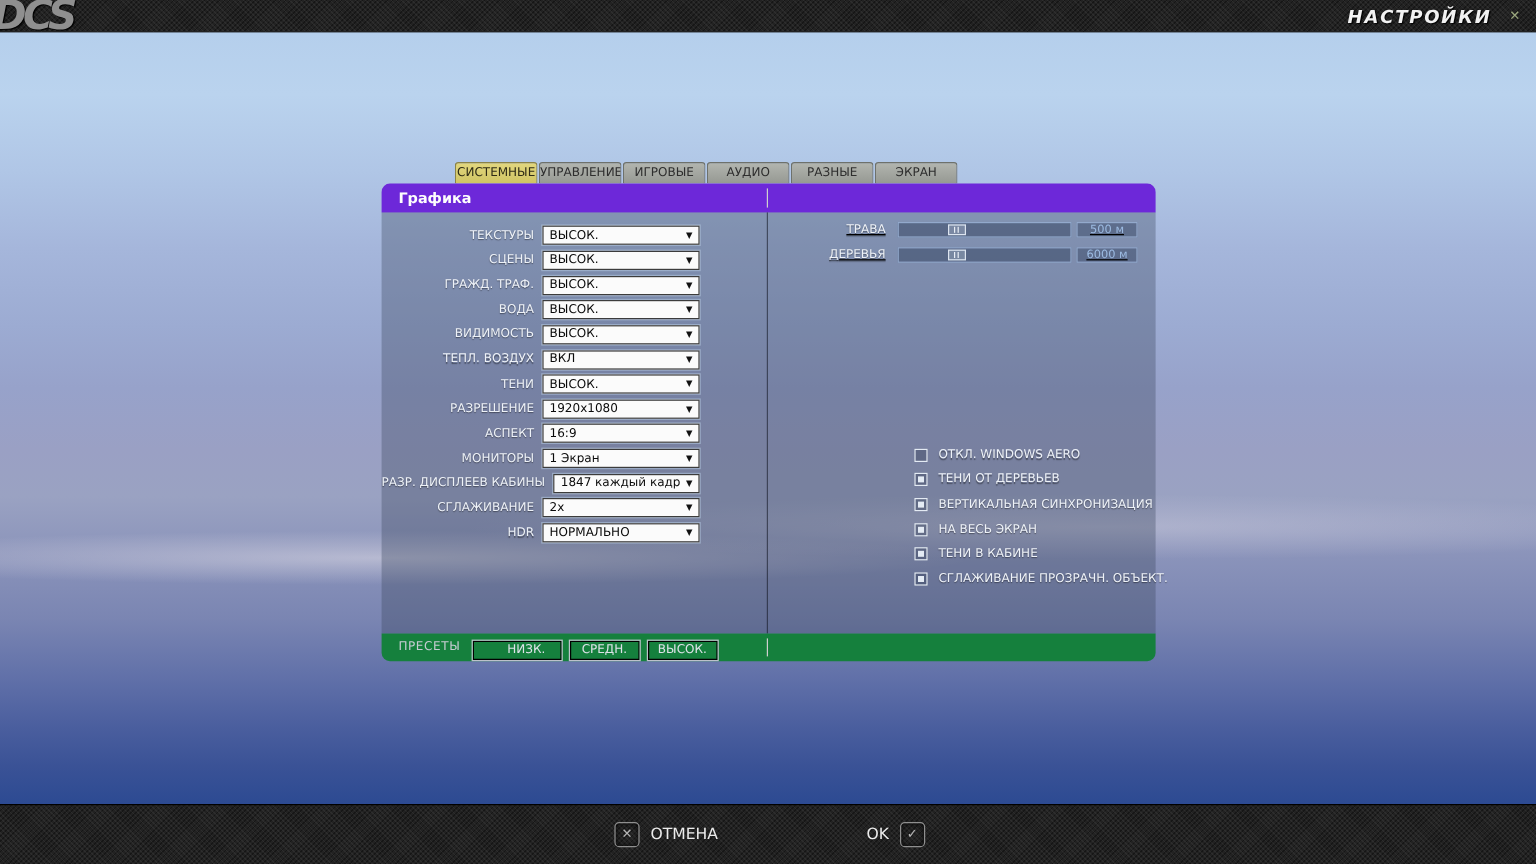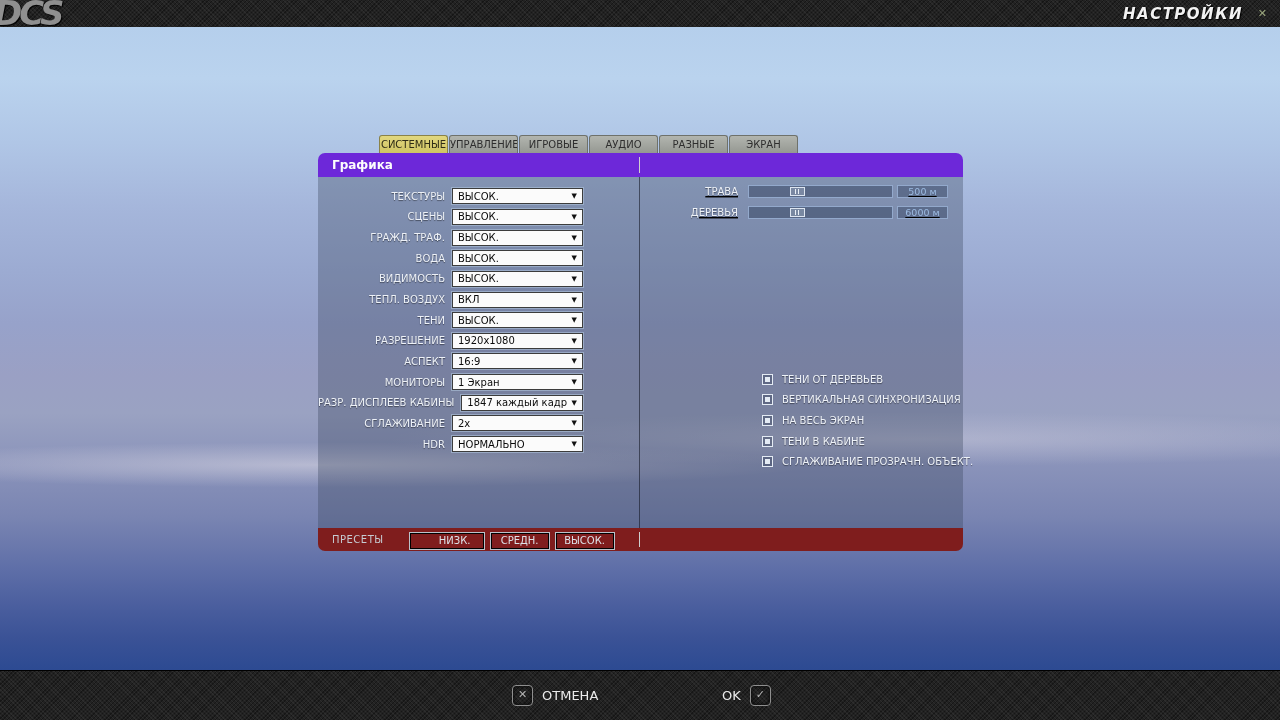--- a/index.html
+++ b/index.html
@@ -71,22 +71,22 @@
 
   
   .checks{position:absolute;left:0;top:192px;width:324px;}
   .crow{display:flex;align-items:center;height:20.6px;padding-left:123px;cursor:pointer;}
   .cbox{width:9px;height:9px;border:1px solid #e4ebf4;position:relative;background:rgba(20,30,50,0.25);
         margin-right:9px;flex:none;}
   .cbox.checked::after{content:"";position:absolute;left:2px;top:2px;right:2px;bottom:2px;background:#e4ebf4;}
   .clabel{font-size:10px;color:#eef2f8;text-shadow:0 1px 1px rgba(0,0,0,0.45);white-space:nowrap;}
 
   
-  .panel-footer{position:absolute;left:0;right:0;top:375px;height:23px;background:#7f1d1d;
-                border-radius:0 0 7px 7px;display:flex;align-items:center;gap:16px;}
+  .panel-footer{position:absolute;left:0;right:0;top:375px;height:23px;background:#15803d;
+                border-radius:0 0 7px 7px;display:flex;align-items:center;}
   .presets-label{margin-left:14px;font-size:10px;color:#c6cbd2;letter-spacing:0.5px;}
   .preset-btn{display:inline-block;width:58px;height:16px;line-height:15px;text-align:center;
               border:1px solid #bcc2ca;color:#dde2e8;font-size:10px;margin-left:5px;cursor:pointer;
               box-shadow:inset 0 0 0 1px #000;}
   .preset-btn:first-of-type{margin-left:9px;padding-left:16px;}
 
   
   .bottombar{position:absolute;left:0;right:0;bottom:0;height:49px;border-top:1px solid #000;}
   .btn-group{position:absolute;top:14px;display:flex;align-items:center;gap:9px;}
   .sq-btn{width:19px;height:19px;line-height:18px;text-align:center;border:1px solid #8f8f8f;
@@ -213,20 +213,24 @@
             <span class="dlabel">HDR</span>
             <div class="dselect">
               <span class="dvalue">НОРМАЛЬНО</span>
               <span class="darrow">▼</span>
             </div>
           </div>
         </div>
       <div class="right-col" id="slider-rows">
         <div class="checks" id="checkbox-rows">
             <div class="crow">
+              <span class="cbox"></span>
+              <span class="clabel">ОТКЛ. WINDOWS AERO</span>
+            </div>
+            <div class="crow">
               <span class="cbox checked"></span>
               <span class="clabel">ТЕНИ ОТ ДЕРЕВЬЕВ</span>
             </div>
             <div class="crow">
               <span class="cbox checked"></span>
               <span class="clabel">ВЕРТИКАЛЬНАЯ СИНХРОНИЗАЦИЯ</span>
             </div>
             <div class="crow">
               <span class="cbox checked"></span>
               <span class="clabel">НА ВЕСЬ ЭКРАН</span>

